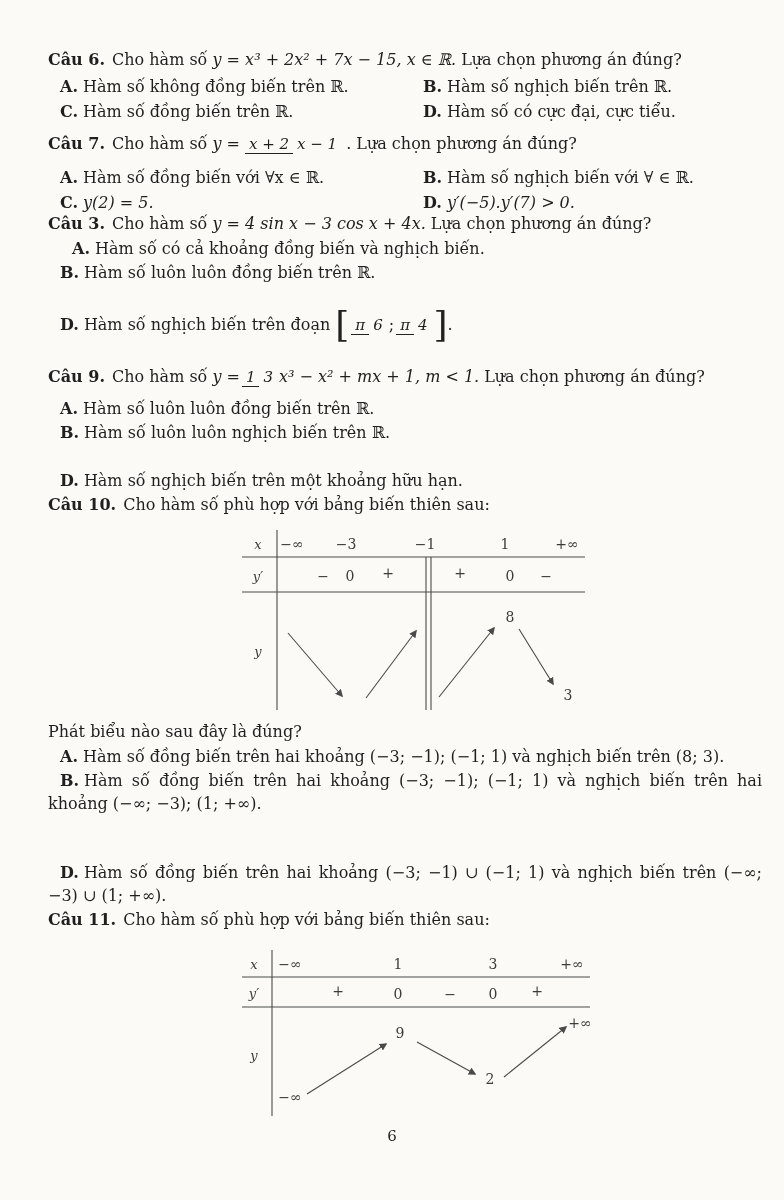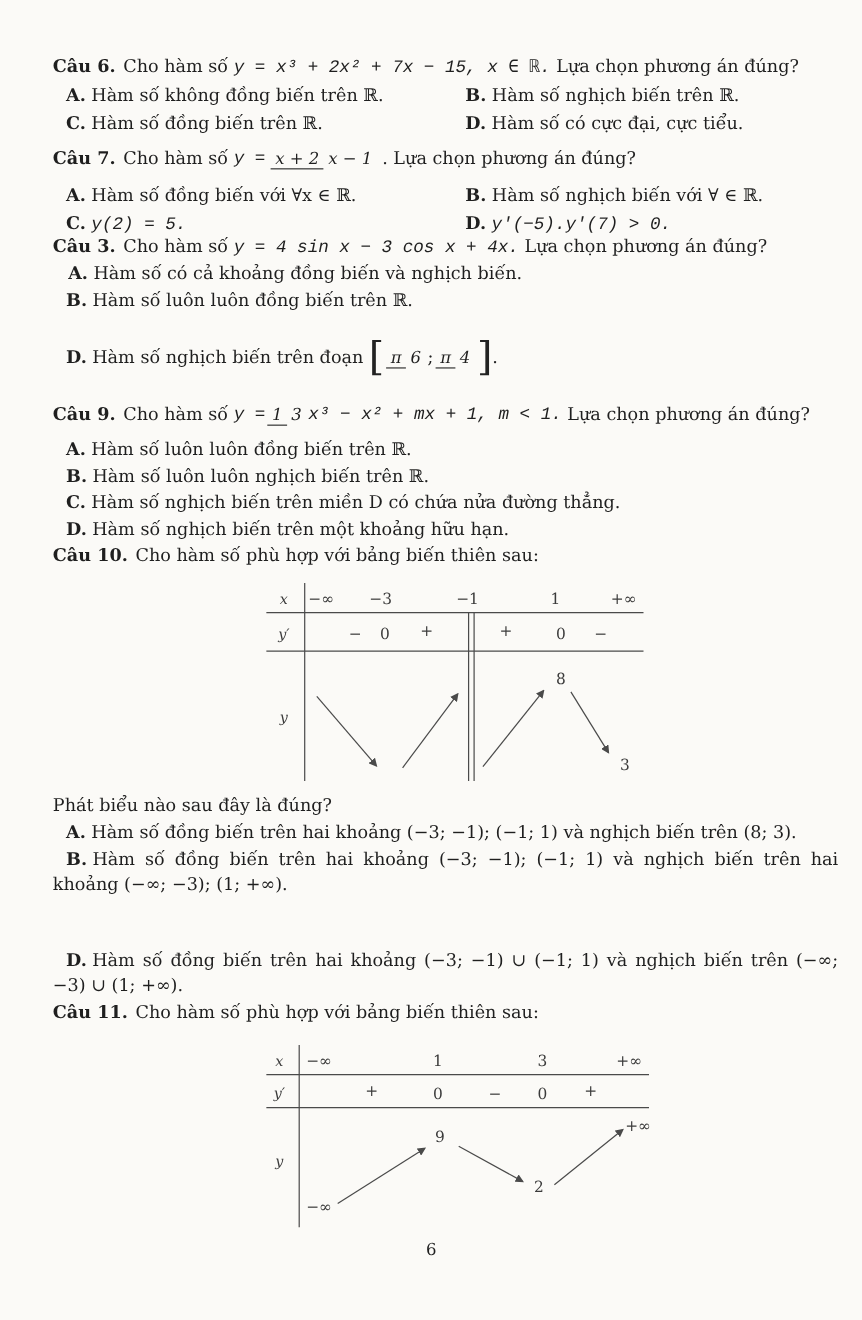--- a/index.html
+++ b/index.html
@@ -5,21 +5,21 @@
   html,body{margin:0;padding:0;background:#e8e8e6;}
   .page{
     position:relative;width:784px;height:1200px;margin:0 auto;
     background:#fbfaf7;color:#1f1f1f;
     font-family:"DejaVu Serif","Liberation Serif",serif;
     font-size:16px;line-height:20px;overflow:hidden;
   }
   .abs{position:absolute;white-space:nowrap;}
   .qlabel{font-weight:bold;margin-right:7px;}
   .optlabel{font-weight:bold;margin-right:5px;}
-  .math{font-style:italic;font-family:Liberation Mono, monospace;}
+  .math{font-style:italic;}
   .postgap{margin-left:5px;}
   .flexrow{display:flex;align-items:center;}
   .frac{display:inline-flex;flex-direction:row;align-items:center;
         margin:0 5px;font-style:italic;font-size:15px;line-height:18px;}
   .frac .num{border-bottom:1.2px solid #222;padding:0 4px;}
   .frac .den{padding:0 4px;}
   .bigbr{font-size:36px;font-weight:300;line-height:36px;font-style:normal;color:#222;}
   .optwide{position:absolute;white-space:normal;width:714px;text-align:justify;
            text-indent:12px;line-height:23px;}
   svg text{font-family:"DejaVu Serif","Liberation Serif",serif;font-size:14px;fill:#3b3b3b;}
@@ -71,21 +71,21 @@
   </div>
   <div class="abs" style="left:423px;top:193px;">
     <span class="optlabel">D.</span><span class="math">y′(−5).y′(7) &gt; 0.</span>
   </div>
 
   <div class="abs" style="left:48px;top:214px;">
     <span class="qlabel">Câu 3.</span><span>Cho hàm số</span>
     <span class="math">y = 4 sin x − 3 cos x + 4x.</span>
     <span>Lựa chọn phương án đúng?</span>
   </div>
-  <div class="abs" style="left:62px;top:239px;">
+  <div class="abs" style="left:72px;top:239px;">
     <span class="optlabel">A.</span><span>Hàm số có cả khoảng đồng biến và nghịch biến.</span>
   </div>
   <div class="abs" style="left:60px;top:263px;">
     <span class="optlabel">B.</span><span>Hàm số luôn luôn đồng biến trên ℝ.</span>
   </div>
   <div class="abs flexrow" style="left:60px;top:304px;height:42px;">
     <span class="optlabel">D.</span>
     <span>Hàm số nghịch biến trên đoạn</span>
     <span class="bigbr" style="margin-left:5px;">[</span>
     <span class="frac" style="margin:0 2px;">
@@ -110,23 +110,20 @@
       <span class="den">3</span>
     </span>
     <span class="math">x³ − x² + mx + 1, m &lt; 1.</span>
     <span class="postgap">Lựa chọn phương án đúng?</span>
   </div>
   <div class="abs" style="left:60px;top:399px;">
     <span class="optlabel">A.</span><span>Hàm số luôn luôn đồng biến trên ℝ.</span>
   </div>
   <div class="abs" style="left:60px;top:423px;text-align:right;">
     <span class="optlabel">B.</span><span>Hàm số luôn luôn nghịch biến trên ℝ.</span>
-  </div>
-  <div class="abs" style="left:60px;top:447px;">
-    <span class="optlabel">C.</span><span>Hàm số nghịch biến trên miền D có chứa nửa đường thẳng.</span>
   </div>
   <div class="abs" style="left:60px;top:471px;">
     <span class="optlabel">D.</span><span>Hàm số nghịch biến trên một khoảng hữu hạn.</span>
   </div>
 
   <div class="abs" style="left:48px;top:495px;">
     <span class="qlabel">Câu 10.</span><span>Cho hàm số phù hợp với bảng biến thiên sau:</span>
   </div>
 
   <svg class="abs" style="left:242px;top:528px;" width="345" height="182" viewBox="0 0 345 182">

